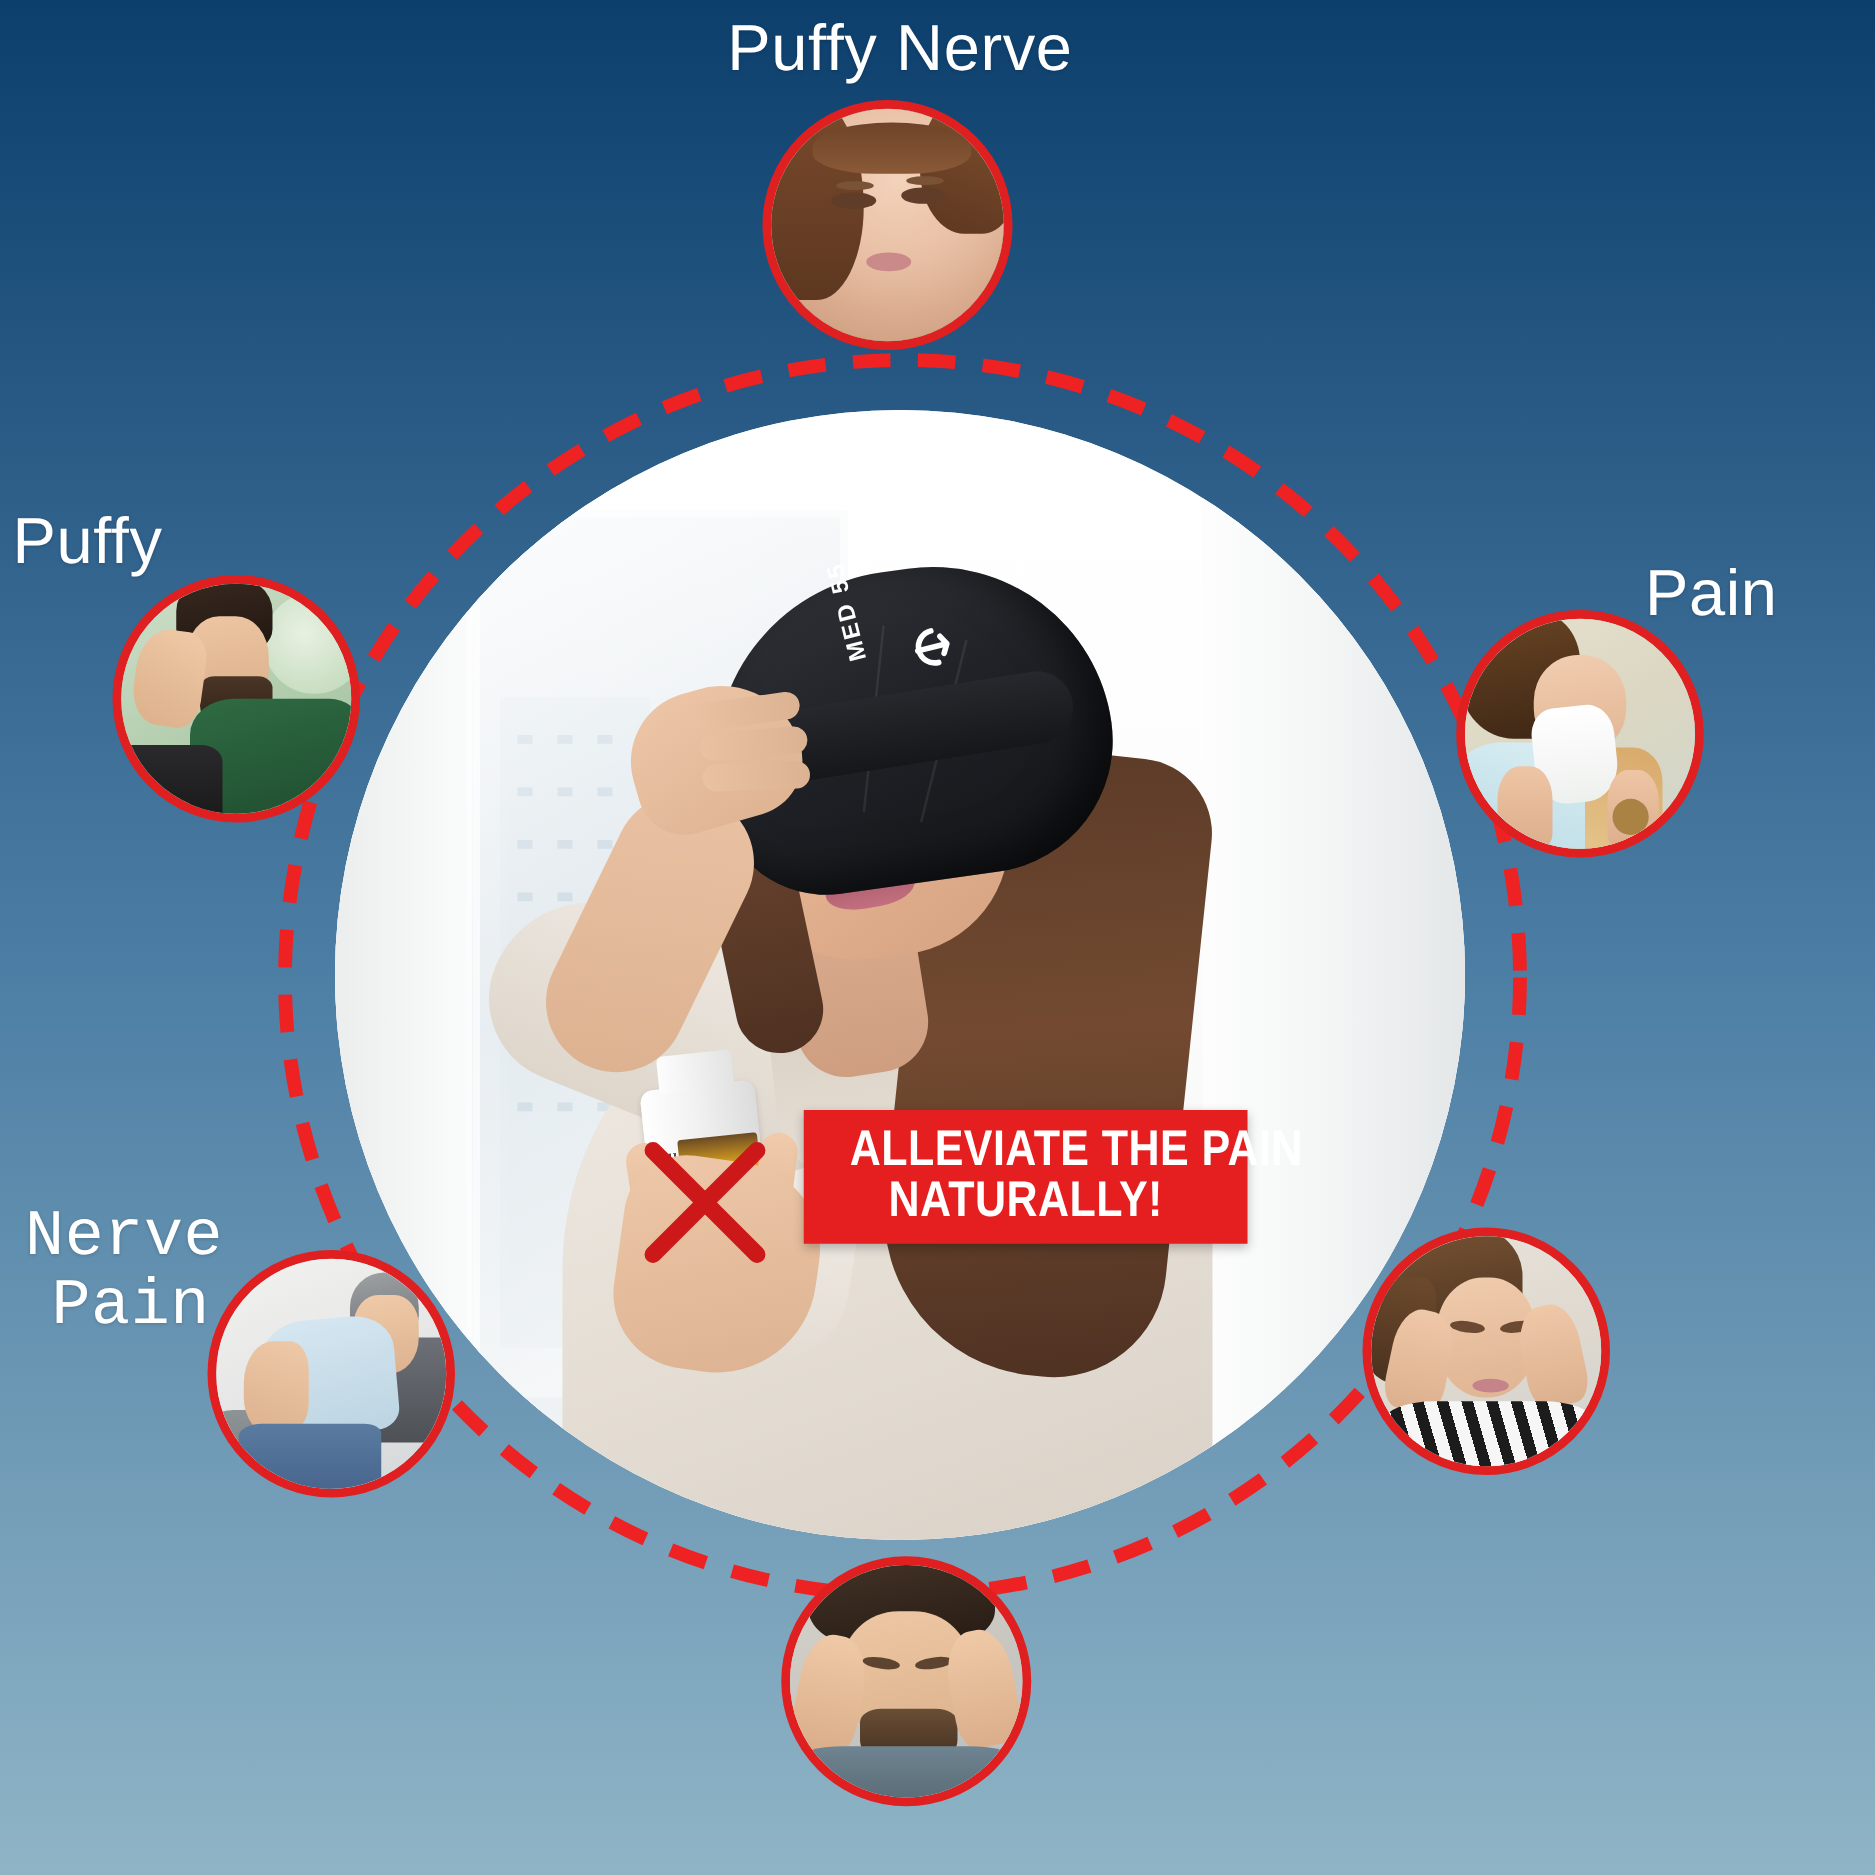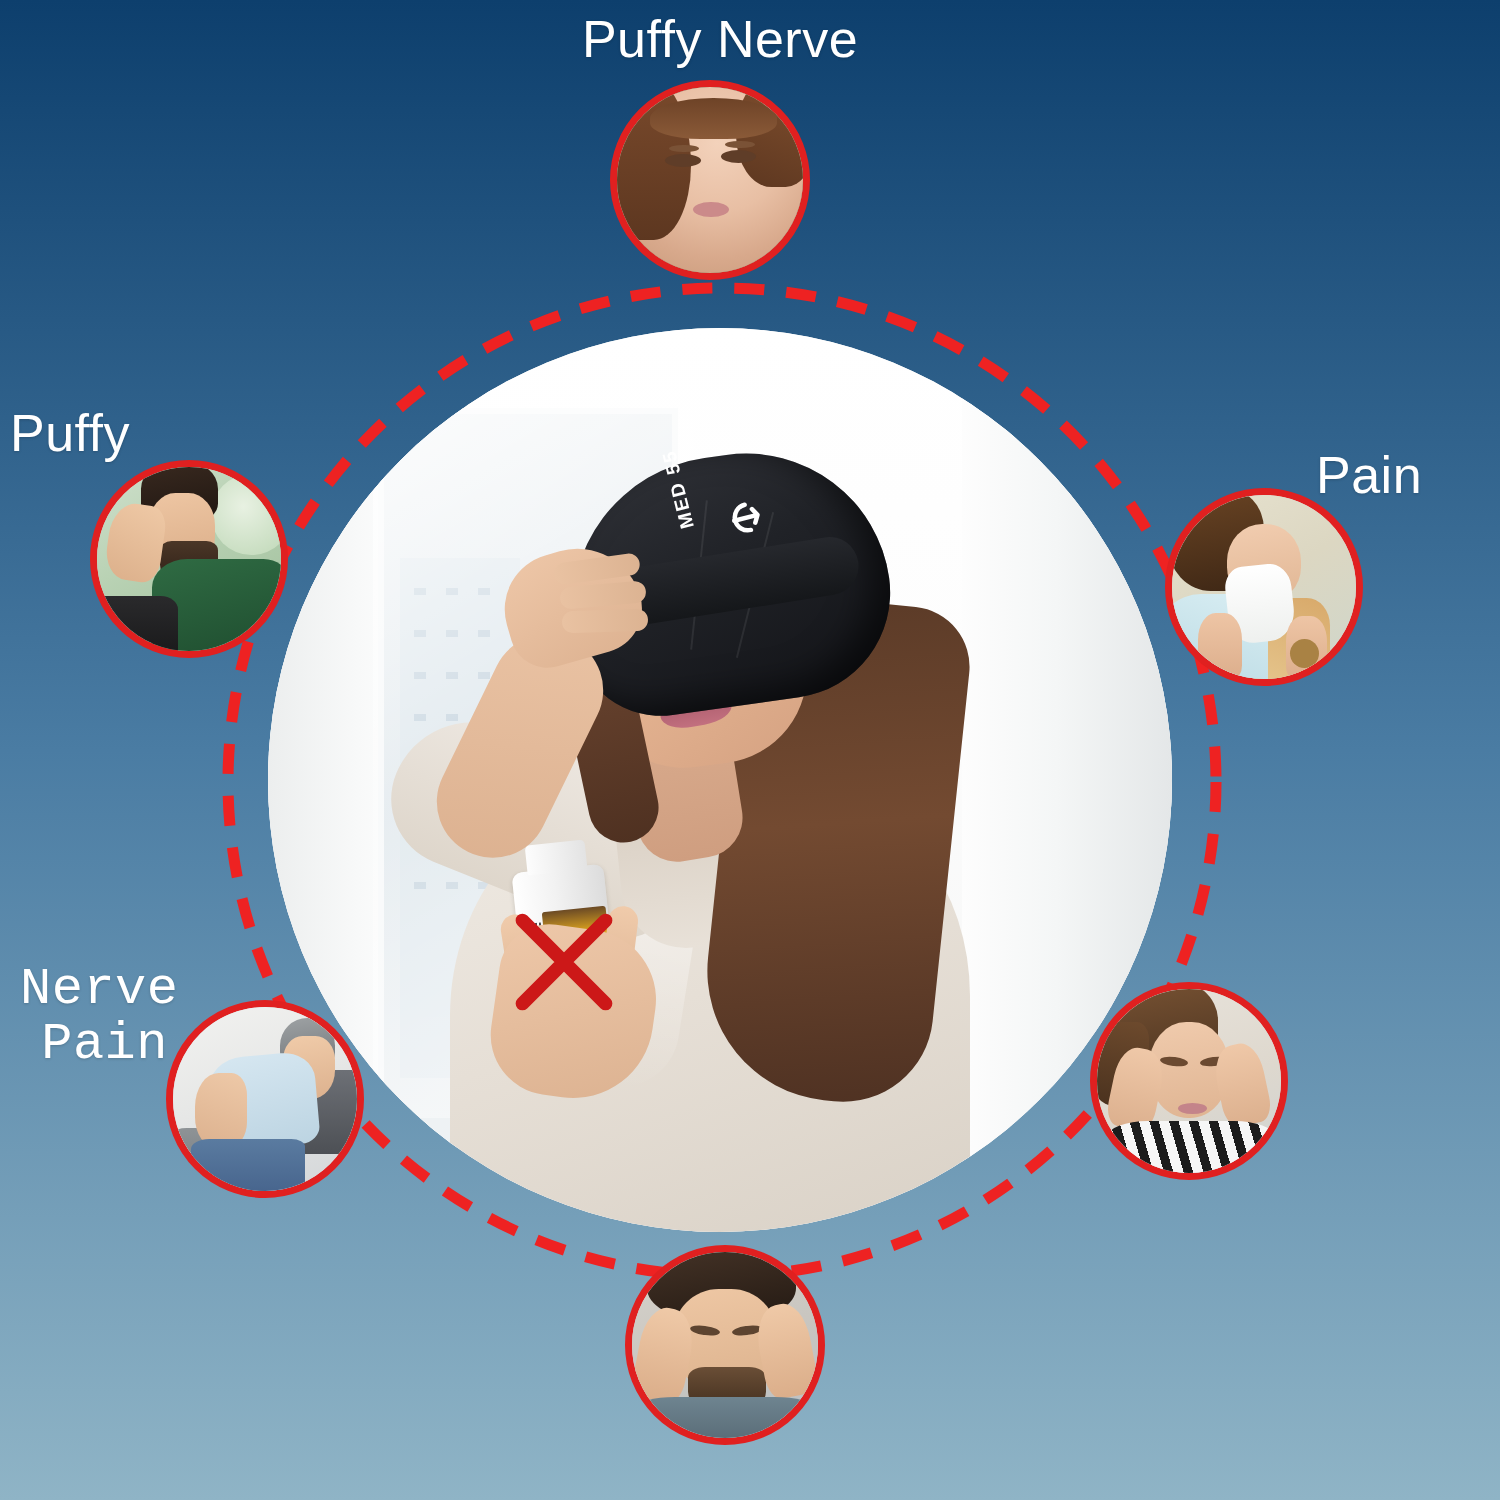--- a/index.html
+++ b/index.html
@@ -583,14 +583,18 @@
       <div style="position:absolute;left:30%;top:50%;width:74%;height:60%;
                   background:linear-gradient(165deg,#2f6b43,#1d4a2d);
                   border-radius:26% 18% 0 0;"></div>
       <div style="position:absolute;left:-8%;top:70%;width:52%;height:40%;
                   background:linear-gradient(180deg,#2a2a2c,#161617);
                   border-radius:12% 18% 0 0;"></div>
     </div>
   </div>
   <div class="caption" style="left: 10px; top: 406px; width: 180px; text-align: left; color: rgb(255, 255, 255);">Puffy</div>
 
+  <div id="promo-banner" style="background: rgb(229, 31, 31);">
+    <div class="line">ALLEVIATE THE PAIN</div>
+    <div class="line">NATURALLY!</div>
+  </div>
 
 </div>
 
 </body></html>

